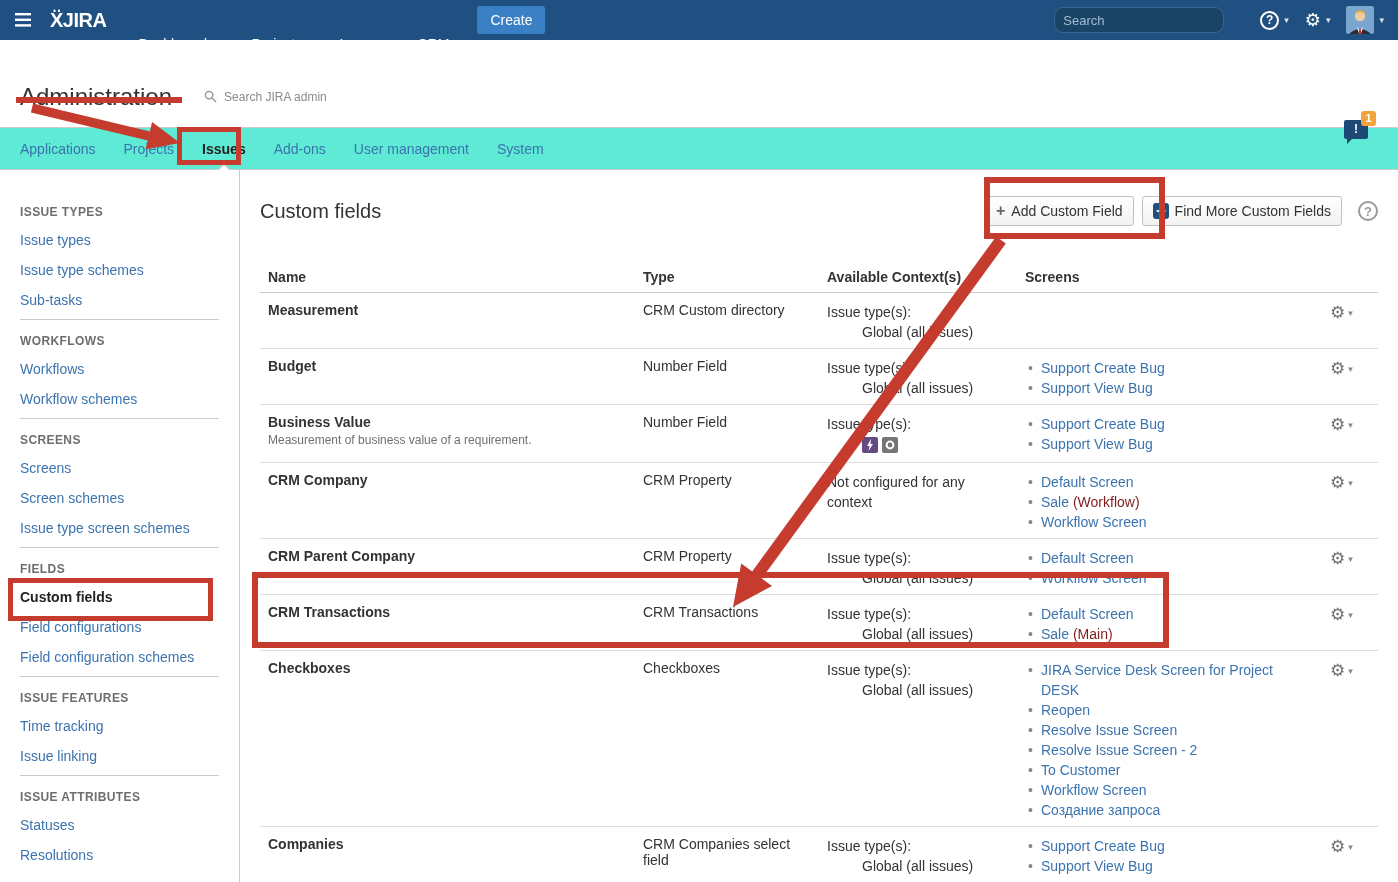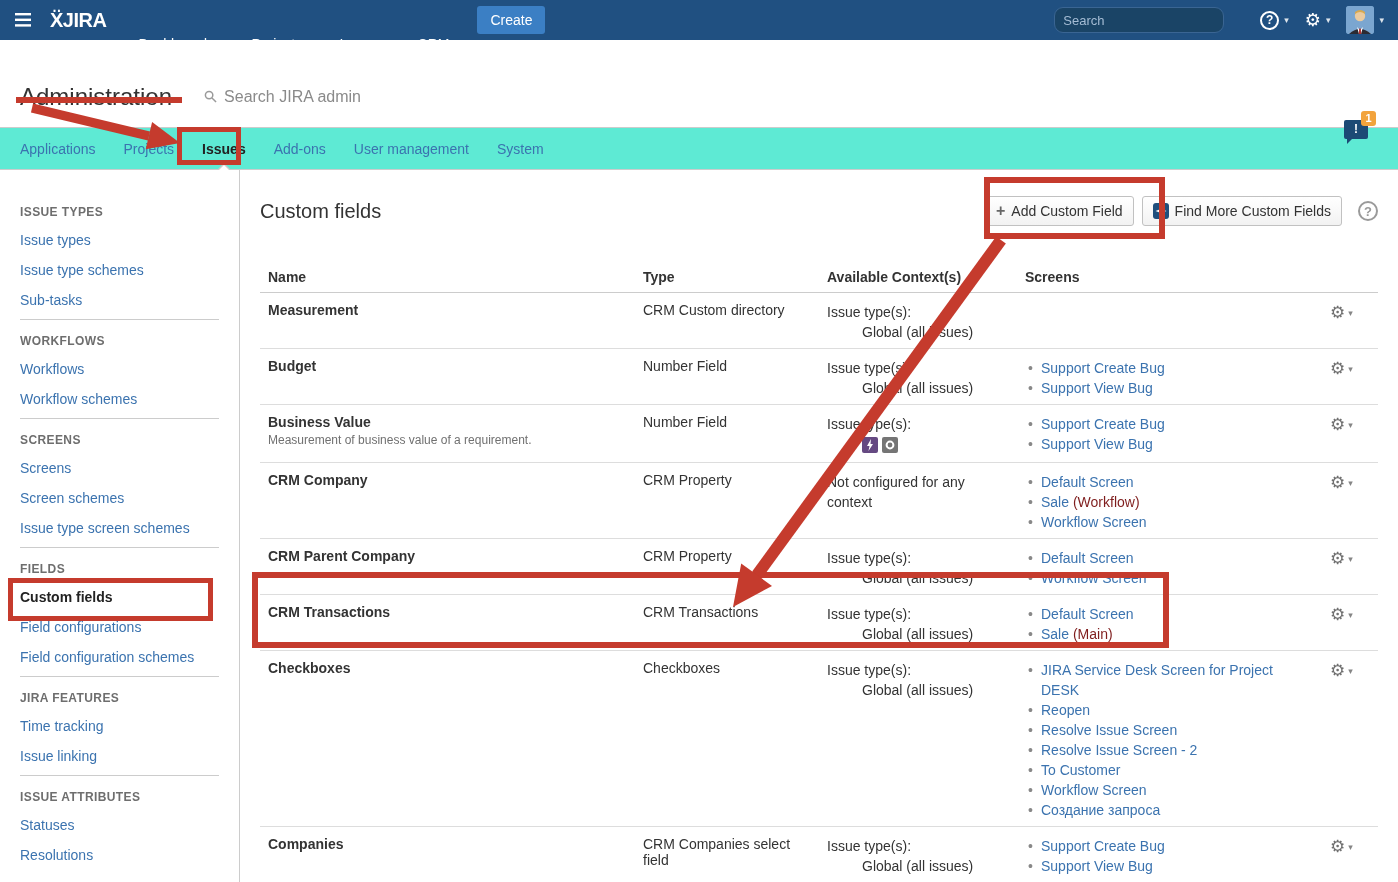--- a/index.html
+++ b/index.html
@@ -26,21 +26,21 @@
   .nav-icon-group { display:flex; align-items:center; margin-left:16px; cursor:pointer; }
   .help-circle { width:19px; height:19px; border:2px solid #fff; border-radius:50%; font-size:12px;
                  font-weight:bold; display:flex; align-items:center; justify-content:center; color:#fff; }
   .gear-glyph { font-size:18px; line-height:1; }
   .avatar { width:28px; height:28px; border-radius:3px; overflow:hidden; background:#6f9ec9; display:block; }
 
   
   .admin-header { height:87px; background:#fff; display:flex; align-items:center; padding:26px 0 0 20px; position:relative; }
   .admin-title { font-size:24px; color:#333; font-weight:normal; }
   .admin-search { display:flex; align-items:center; margin-left:32px; }
-  .admin-search input { border:none; outline:none; font-size:16px; color:#555; width:230px; margin-left:7px; font-family:inherit; }
+  .admin-search input { border:none; outline:none; font-size:12px; color:#555; width:230px; margin-left:7px; font-family:inherit; }
   .admin-search input::placeholder { color:#8a8a8a; }
   .feedback { position:absolute; right:30px; top:80px; width:24px; height:19px; background:#1c4a75; border-radius:2px;
               color:#fff; font-weight:bold; font-size:12px; text-align:center; line-height:19px; }
   .feedback:after { content:""; position:absolute; left:3px; bottom:-5px; border:5px solid transparent; border-top-color:#1c4a75; border-left-color:#1c4a75; border-width:4px;}
   .feedback-badge { position:absolute; right:-8px; top:-9px; min-width:15px; height:15px; background:#f2a33c; border-radius:3px;
                     color:#fff; font-size:11px; font-weight:bold; line-height:15px; padding:0 3px; }
 
   
   .tabbar { height:43px; background:#5eead4; border-top:1px solid #ccc; border-bottom:1px solid #ccc;
             display:flex; align-items:center; padding-left:20px; }
@@ -212,21 +212,21 @@
         <a class="side-item" href="#">Screen schemes</a>
         <a class="side-item" href="#">Issue type screen schemes</a>
       </div>
       <div class="side-section">
         <div class="side-heading">FIELDS</div>
         <a class="side-item active" href="#">Custom fields</a>
         <a class="side-item" href="#">Field configurations</a>
         <a class="side-item" href="#">Field configuration schemes</a>
       </div>
       <div class="side-section">
-        <div class="side-heading">JIRA FEATURES</div>
+        <div class="side-heading">ISSUE FEATURES</div>
         <a class="side-item" href="#">Time tracking</a>
         <a class="side-item" href="#">Issue linking</a>
       </div>
       <div class="side-section">
         <div class="side-heading">ISSUE ATTRIBUTES</div>
         <a class="side-item" href="#">Statuses</a>
         <a class="side-item" href="#">Resolutions</a>
       </div>
     </div>
 

